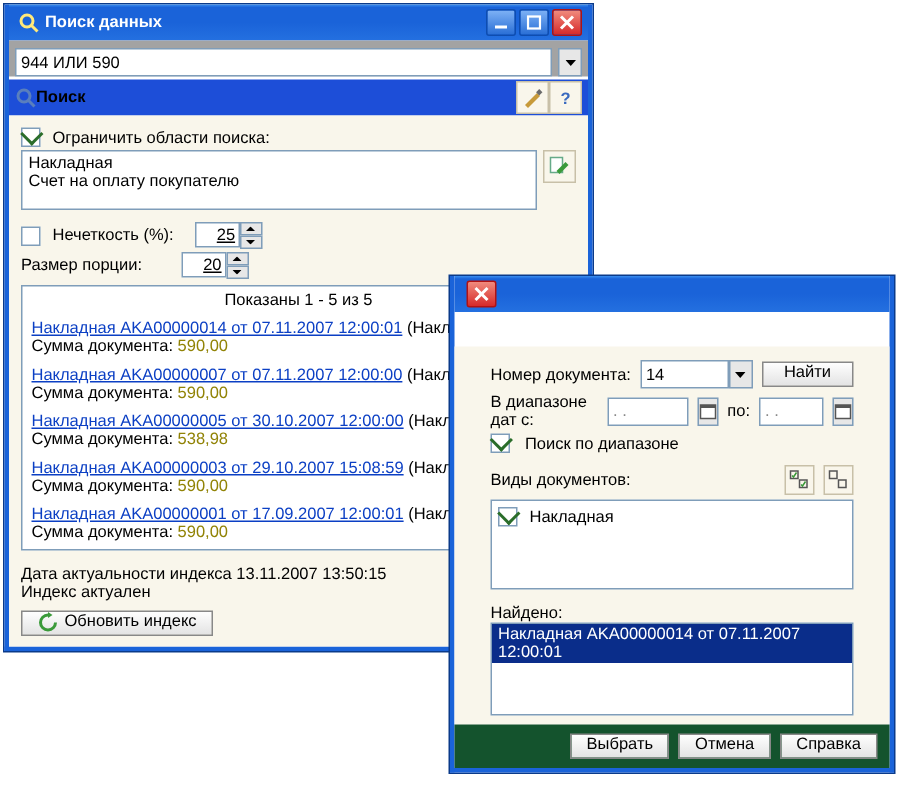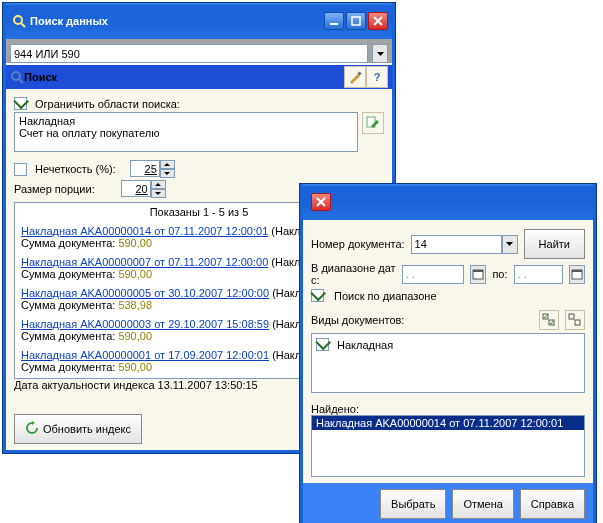--- a/index.html
+++ b/index.html
@@ -15,21 +15,21 @@
   .window {
     position: absolute;
     border: 3px solid #1a63d9;
     border-top: none;
     background: #fff;
     box-shadow: 0 0 0 1px #0a3a8a;
   }
   .titlebar {
     display: flex;
     align-items: center;
-    height: 36px;
+    height: 24px;
     background: linear-gradient(to bottom, #3a8ef0 0%, #1a63d9 8%, #1a63d9 50%, #2470e0 100%);
     color: #fff;
     font-weight: bold;
     padding: 0 4px 0 6px;
   }
   .titlebar .app-icon {
     width: 14px; height: 14px; margin-right: 4px;
     display: inline-flex; align-items: center; justify-content: center;
   }
   .titlebar .title { flex: 1; }
@@ -64,33 +64,33 @@
   .spinner .arrows { display: flex; flex-direction: column; }
   .spinner .arrows button { width: 15px; height: 9px; border: 1px solid #7f9db9; background: #e7e7e7; padding:0; display:flex; align-items:center; justify-content:center; cursor:pointer;}
   .spinner .arrows svg { width: 6px; height: 3px; }
   .resultbox { border: 1px solid #7f9db9; background: #fff; margin-top: 4px; }
   .resultbox .shown { text-align: center; padding: 3px 0 5px 0; }
   .result-item { padding: 2px 6px 5px 6px; }
   .result-item a { color: #0b3fc4; text-decoration: underline; cursor: pointer; }
   .result-item .tail { color: #000; }
   .result-item .sum { color: #000; }
   .result-item .val { color: #918306; }
-  .btn { height: 30px; border: 1px solid #888; background: linear-gradient(to bottom,#fefefe,#e3e3e3); padding: 0 10px; display: inline-flex; align-items: center; gap: 4px; cursor: pointer; font: inherit; }
+  .btn { height: 17px; border: 1px solid #888; background: linear-gradient(to bottom,#fefefe,#e3e3e3); padding: 0 10px; display: inline-flex; gap: 4px; cursor: pointer; font: inherit; }
   
-  .w2 .body { background: #f9f6eb; padding: 6px 8px; }
+  .w2 .body { background: #f9f6eb; padding: 6px 24px; margin-top: 23px; }
   .w2 .row { display: flex; align-items: center; gap: 6px; margin: 3px 0; }
   .w2 .inputcombo { flex: 1; display: flex; }
   .w2 .inputcombo .search-box { flex: 1; }
   .date-input { width: 70px; height: 19px; border: 1px solid #7f9db9; background:#fff; display:flex; align-items:center; padding:0 3px; color:#888;}
   .date-btn { width: 18px; height: 19px; border: 1px solid #7f9db9; background:#e7e7e7; display:flex; align-items:center; justify-content:center; cursor:pointer;}
   .date-btn svg { width: 12px; height: 12px; }
   .types-box { border: 1px solid #7f9db9; background: #fff; padding: 2px 4px; height: 60px; }
   .found-box { border: 1px solid #7f9db9; background: #fff; height: 62px; }
   .found-box .sel { background: #0a2d8a; color: #fff; padding: 1px 4px; }
-  .btn-row { display: flex; justify-content: flex-end; gap: 6px; padding: 6px 8px; background: #3b82f6;}
+  .btn-row { display: flex; justify-content: flex-end; gap: 6px; padding: 6px 8px; background: #14532d;}
   .small-icon svg { width: 14px; height: 14px; }
 </style>
 </head>
 <body>
 
 <div class="window" style="left:3px; top:3px; width:392px;">
   <div class="titlebar">
     <span class="app-icon">
       <svg viewBox="0 0 14 14">
           <circle cx="6" cy="6" r="4" fill="none" stroke="#ffe97a" stroke-width="2"></circle>
@@ -217,23 +217,24 @@
       <div class="shown">Показаны 1 - 5 из 5</div>
       <div id="results-container">
           <div class="result-item"><a>Накладная AKA00000014 от 07.11.2007 12:00:01</a><span class="tail"> (Накла</span><br><span class="sum">Сумма документа: </span><span class="val">590,00</span></div>
           <div class="result-item"><a>Накладная AKA00000007 от 07.11.2007 12:00:00</a><span class="tail"> (Накла</span><br><span class="sum">Сумма документа: </span><span class="val">590,00</span></div>
           <div class="result-item"><a>Накладная AKA00000005 от 30.10.2007 12:00:00</a><span class="tail"> (Накла</span><br><span class="sum">Сумма документа: </span><span class="val">538,98</span></div>
           <div class="result-item"><a>Накладная AKA00000003 от 29.10.2007 15:08:59</a><span class="tail"> (Накла</span><br><span class="sum">Сумма документа: </span><span class="val">590,00</span></div>
           <div class="result-item"><a>Накладная AKA00000001 от 17.09.2007 12:00:01</a><span class="tail"> (Накла</span><br><span class="sum">Сумма документа: </span><span class="val">590,00</span></div>
         </div>
     </div>
 
-    <div style="">Дата актуальности индекса 13.11.2007 13:50:15</div>
-
-    <div style="margin-top:23px;">
+    <div style="margin-top:10px;">Дата актуальности индекса 13.11.2007 13:50:15</div>
+    <div>Индекс актуален</div>
+
+    <div style="margin-top:6px;">
       <button class="btn">
         <span class="small-icon">
           <svg viewBox="0 0 14 14">
               <path d="M7 2 A5 5 0 1 0 12 7" fill="none" stroke="#3a9a3a" stroke-width="2"></path>
               <polygon points="7,0 7,4 10,2" fill="#3a9a3a"></polygon>
             </svg>
         </span>
         <span>Обновить индекс</span>
       </button>
     </div>

